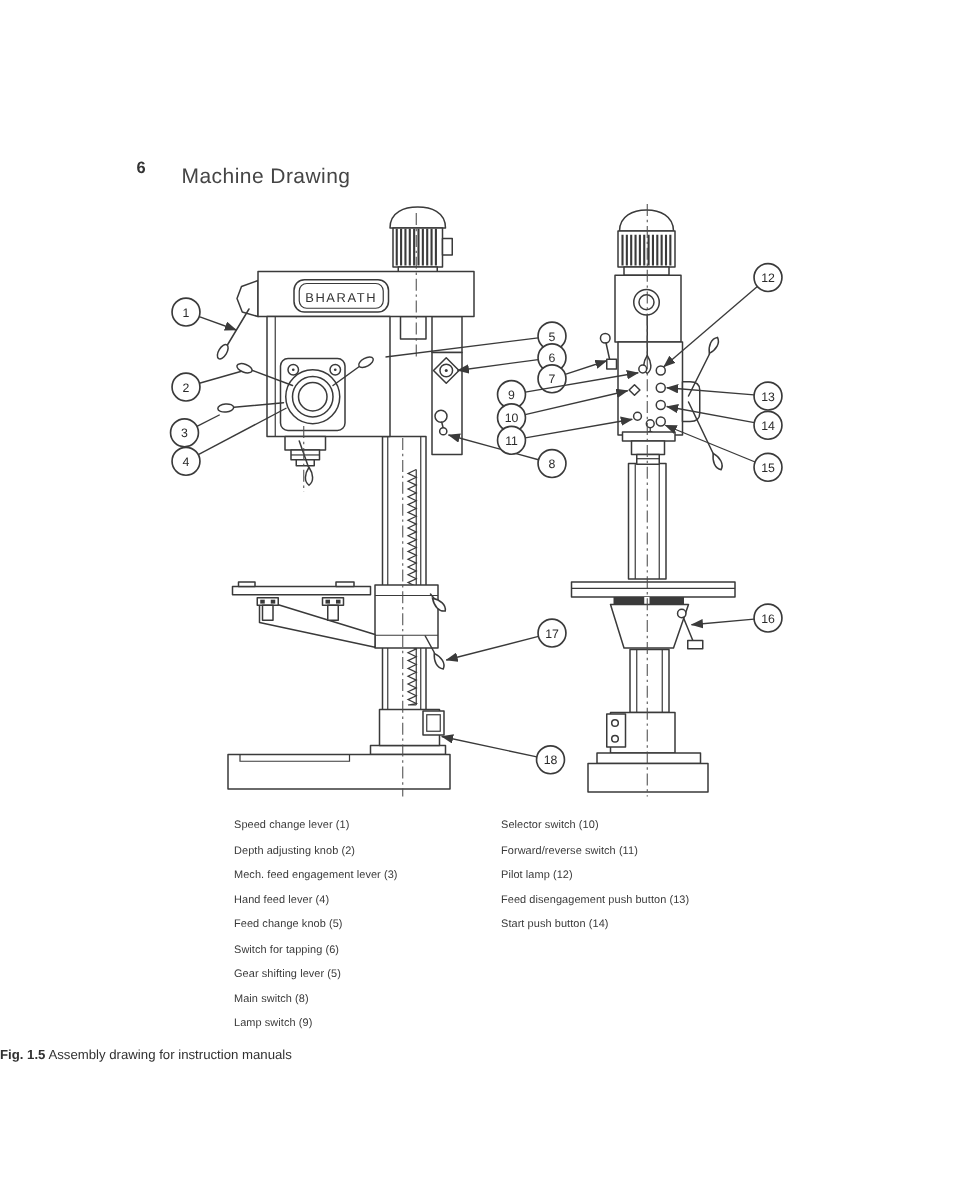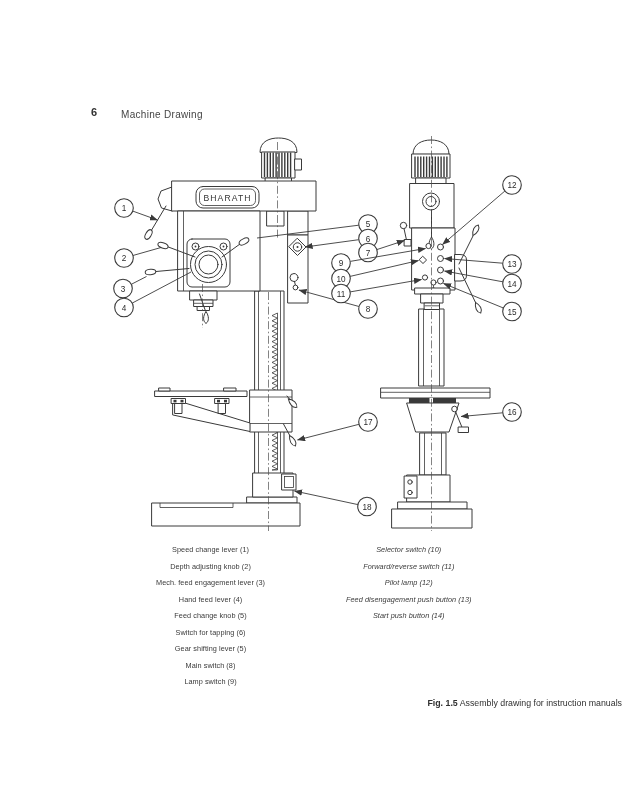--- a/index.html
+++ b/index.html
@@ -1,35 +1,35 @@
 <!DOCTYPE html>
 <html><head>
 <meta charset="utf-8">
 <style>
   html,body{margin:0;padding:0;background:#e8e8e8;}
   .page{position:relative;width:638px;height:794px;background:#ffffff;overflow:hidden;
         font-family:"Liberation Sans",sans-serif;}
   .hdr-num{position:absolute;left:91px;top:106px;font-size:11px;font-weight:bold;color:#333;}
-  .hdr-title{position:absolute;left:121px;top:109px;font-size:10px;color:#454545;letter-spacing:.3px;}
+  .hdr-title{position:absolute;left:121px;top:109px;font-size:14px;color:#454545;letter-spacing:.3px;}
   svg.fig{position:absolute;left:0;top:0;}
   svg .o{fill:none;stroke:#3a3a3a;stroke-width:1;stroke-linecap:round;stroke-linejoin:round;}
   svg .w{fill:#fff;stroke:#3a3a3a;stroke-width:1;stroke-linecap:round;stroke-linejoin:round;}
   svg .thin{fill:none;stroke:#3a3a3a;stroke-width:.8;}
   svg .fin{fill:none;stroke:#3a3a3a;stroke-width:1.4;}
   svg .d{fill:#3a3a3a;stroke:none;}
   svg .cl{fill:none;stroke:#4d4d4d;stroke-width:.7;stroke-dasharray:8 2.5 1.6 2.5;}
   svg .leader{fill:none;stroke:#3a3a3a;stroke-width:.9;}
   svg .balloon{fill:#fff;stroke:#3a3a3a;stroke-width:1.1;}
   svg .balloon-num{font-family:"Liberation Sans",sans-serif;font-size:8.2px;fill:#2b2b2b;text-anchor:middle;}
   svg .brand{font-family:"Liberation Sans",sans-serif;font-size:8.6px;fill:#333;letter-spacing:1.1px;text-anchor:middle;}
   .legend{position:absolute;top:545px;list-style:none;margin:0;padding:0;}
-  .legend li{height:16.5px;font-size:7.3px;color:#3a3a3a;letter-spacing:.05px;text-align:center;}
+  .legend li{height:16.5px;font-size:7.3px;color:#3a3a3a;letter-spacing:.05px;}
   .legend-left{left:156px;}
-  .legend-right{left:346px;font-style:italic;}
-  .caption{position:absolute;top:698px;left:0;width:622px;text-align:right;font-size:8.8px;color:#303030;}
+  .legend-right{left:334px;}
+  .caption{position:absolute;top:698px;left:0;width:622px;text-align:left;font-size:8.8px;color:#303030;}
 </style>
 </head>
 <body>
 
 <div class="page">
 
   <span class="hdr-num">6</span>
   <span class="hdr-title">Machine Drawing</span>
 
   <svg class="fig" width="638" height="794" viewBox="0 0 638 794">

